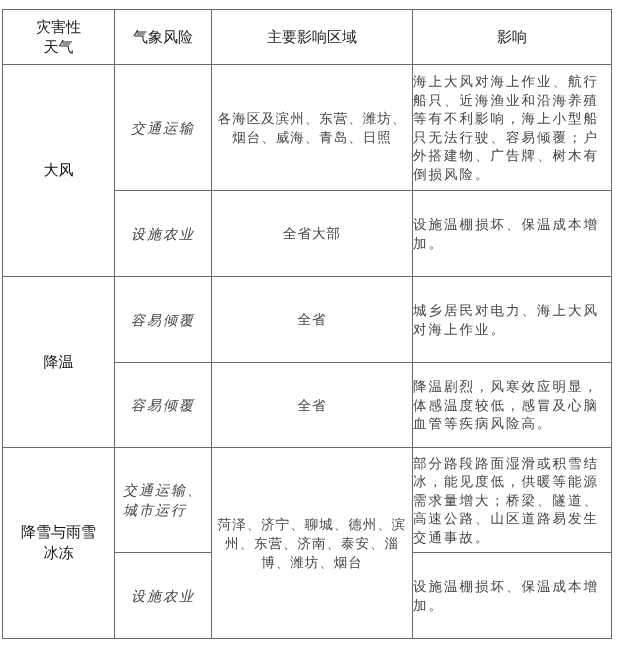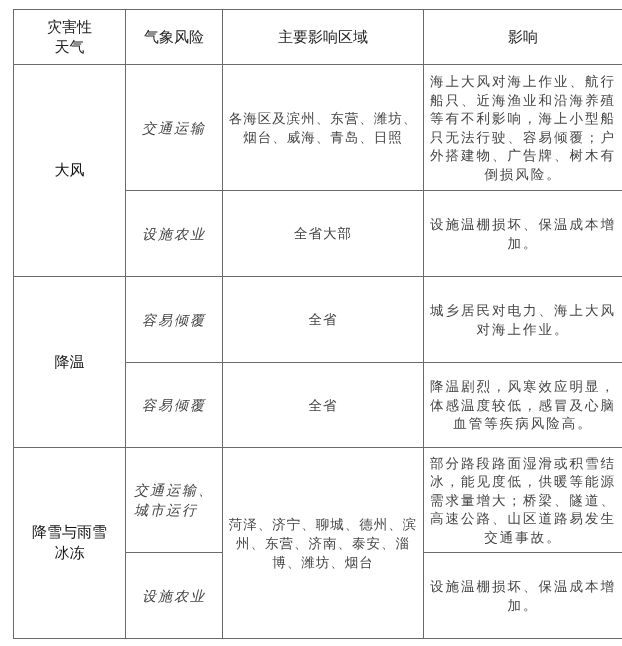--- a/index.html
+++ b/index.html
@@ -1,26 +1,26 @@
 <!DOCTYPE html>
 <html><head>
 <meta charset="utf-8">
 <style>
   html, body { margin:0; padding:0; background:#ffffff; }
   body { width:622px; height:646px; position:relative; overflow:hidden;
          font-family:"DejaVu Sans", sans-serif; color:#333; }
-  table.risk { position:absolute; left:13px; top:9px; border-collapse:collapse;
+  table.risk { position:absolute; left:2px; top:9px; border-collapse:collapse;
                width:609px; table-layout:fixed; }
   table.risk td, table.risk th { border:1.3px solid #6a6a6a; padding:0; vertical-align:middle; }
   col.c1 { width:112px; } col.c2 { width:97px; } col.c3 { width:201px; } col.c4 { width:199px; }
   th { font-weight:normal; font-size:15px; color:#222; text-align:center; height:54px; line-height:20px; }
   td.hazard { font-weight:normal; font-size:15px; text-align:center; color:#111; line-height:21px; }
   td.risk-cell { font-size:14px; text-align:center; color:#444; line-height:20px; letter-spacing:2px;font-style:italic; }
   td.region { font-size:13.5px; text-align:center; color:#444; line-height:19px; letter-spacing:1px; padding:0 4px; }
-  td.impact { font-size:13.5px; color:#444; line-height:18.5px; letter-spacing:2px; padding:1px 4px 2px 6px; text-align:center; }
+  td.impact { font-size:13.5px; color:#444; line-height:18.5px; letter-spacing:2px; padding:1px 4px 2px 6px; text-align:left; }
   .hdr-line { display:block; }
 </style>
 </head>
 <body>
 
 <table class="risk">
   <colgroup>
       <col class="c1">
       <col class="c2">
       <col class="c3">

